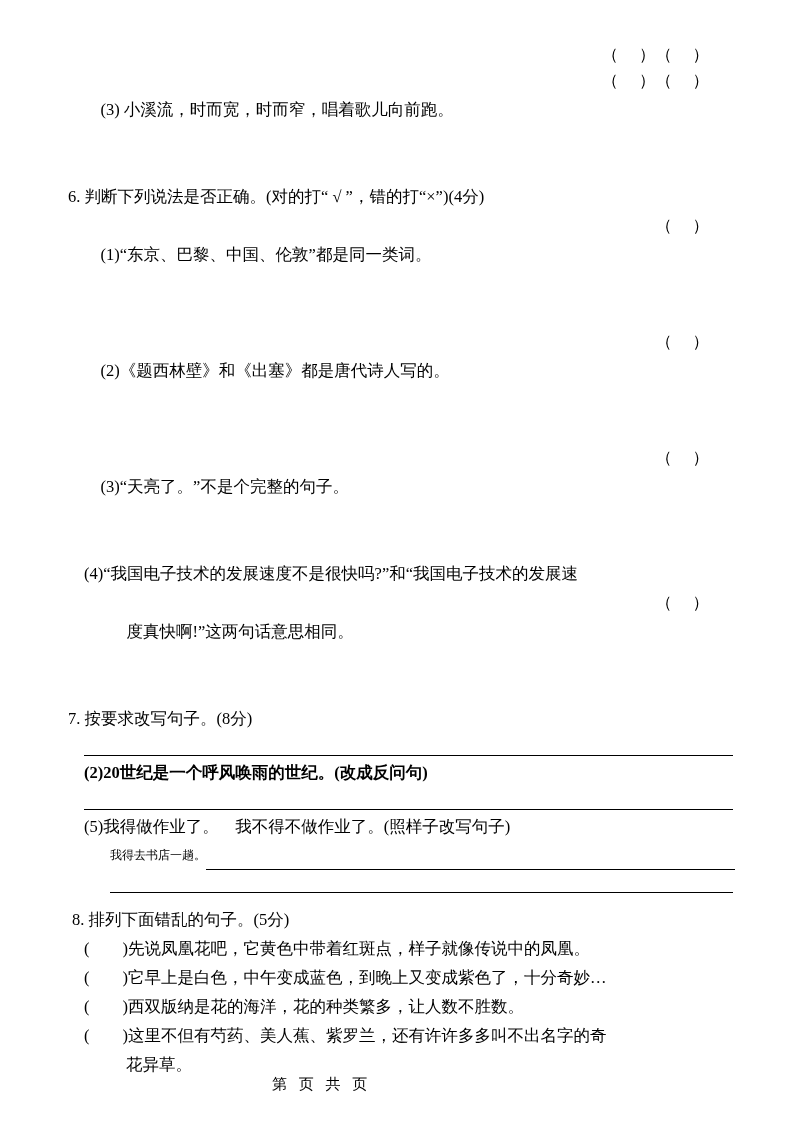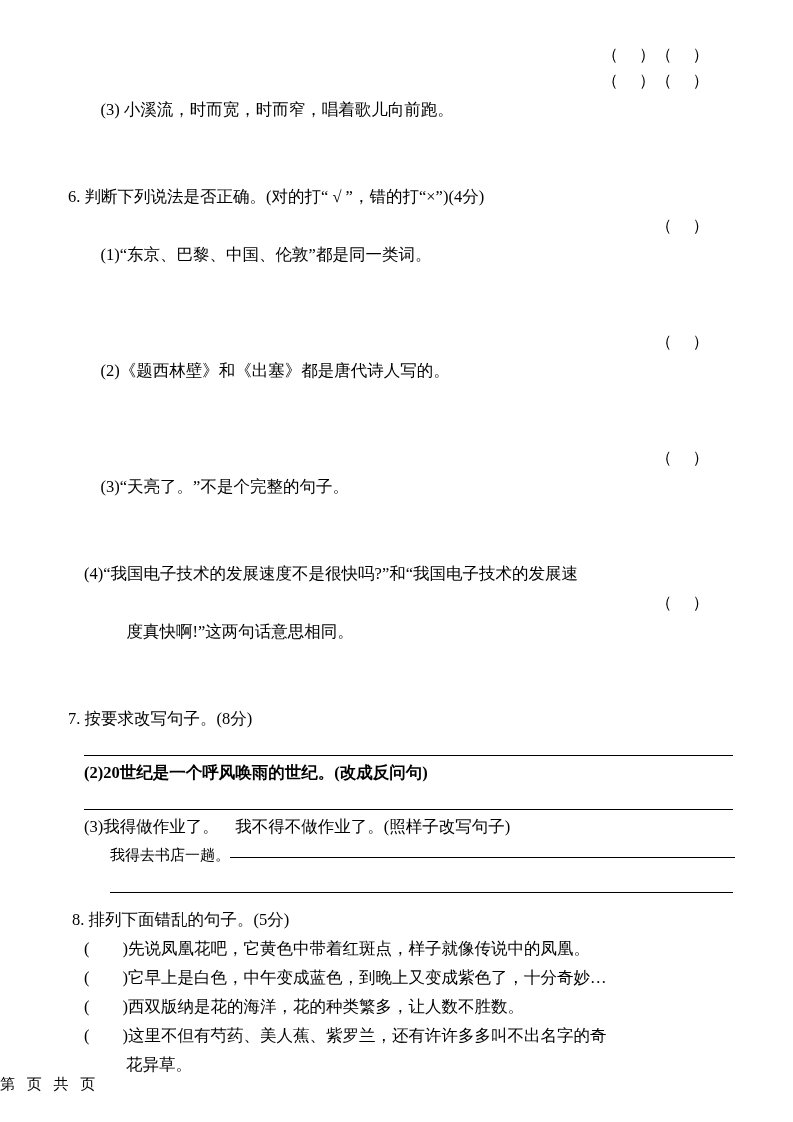--- a/index.html
+++ b/index.html
@@ -33,22 +33,22 @@
   .indent3 { padding-left: 68px; }
 
   .right-brackets {
     position: absolute;
     right: 0;
     top: 0;
     letter-spacing: 0;
   }
   .row {
     display: flex;
-    align-items: flex-start;
-    font-size: 15px;
+    align-items: flex-end;
+    font-size: 12px;
     line-height: 29px;
   }
   .row .txt { white-space: pre; }
   .row .fill { flex: 1 1 auto; }
 
   .blank-rule {
     display: inline-block;
     border-bottom: 1px solid #000;
     height: 15px;
     vertical-align: baseline;
@@ -57,21 +57,21 @@
     border-bottom: 1px solid #000;
     height: 22px;
     margin-left: 26px;
     margin-right: 2px;
   }
   .footer {
     position: absolute;
     bottom: 28px;
     left: 0;
     width: 643px;
-    text-align: left;
+    text-align: center;
     font-size: 15px;
     letter-spacing: 4px;
   }
 </style>
 </head>
 <body>
 
 <div class="page">
 
   <div class="line" style="height:26px;">
@@ -107,21 +107,21 @@
     <span class="right-brackets" style="right:26px;">（     ）</span>
   </div>
 
   <div class="line" style="padding-left:10px;">7. 按要求改写句子。(8分)</div>
 
   <div class="fullrule"></div>
 
   <div class="line indent1" style="margin-top:2px;font-weight:bold;">(2)20世纪是一个呼风唤雨的世纪。(改成反问句)</div>
   <div class="fullrule"></div>
 
-  <div class="line indent1" style="margin-top:2px;">(3)我得做作业了。　我不得不做作业了。(照样子改写句子)</div>
+  <div class="line indent1" style="margin-top:2px;">(5)我得做作业了。　我不得不做作业了。(照样子改写句子)</div>
 
   <div class="row" style="padding-left:52px;">
     <span class="txt">我得去书店一趟。</span>
     <span class="fill blank-rule" style="height:16px;"></span>
   </div>
 
   <div class="fullrule" style="margin-left:52px;"></div>
 
   <div class="line" style="padding-left:14px;margin-top:12px;">8. 排列下面错乱的句子。(5分)</div>
 

